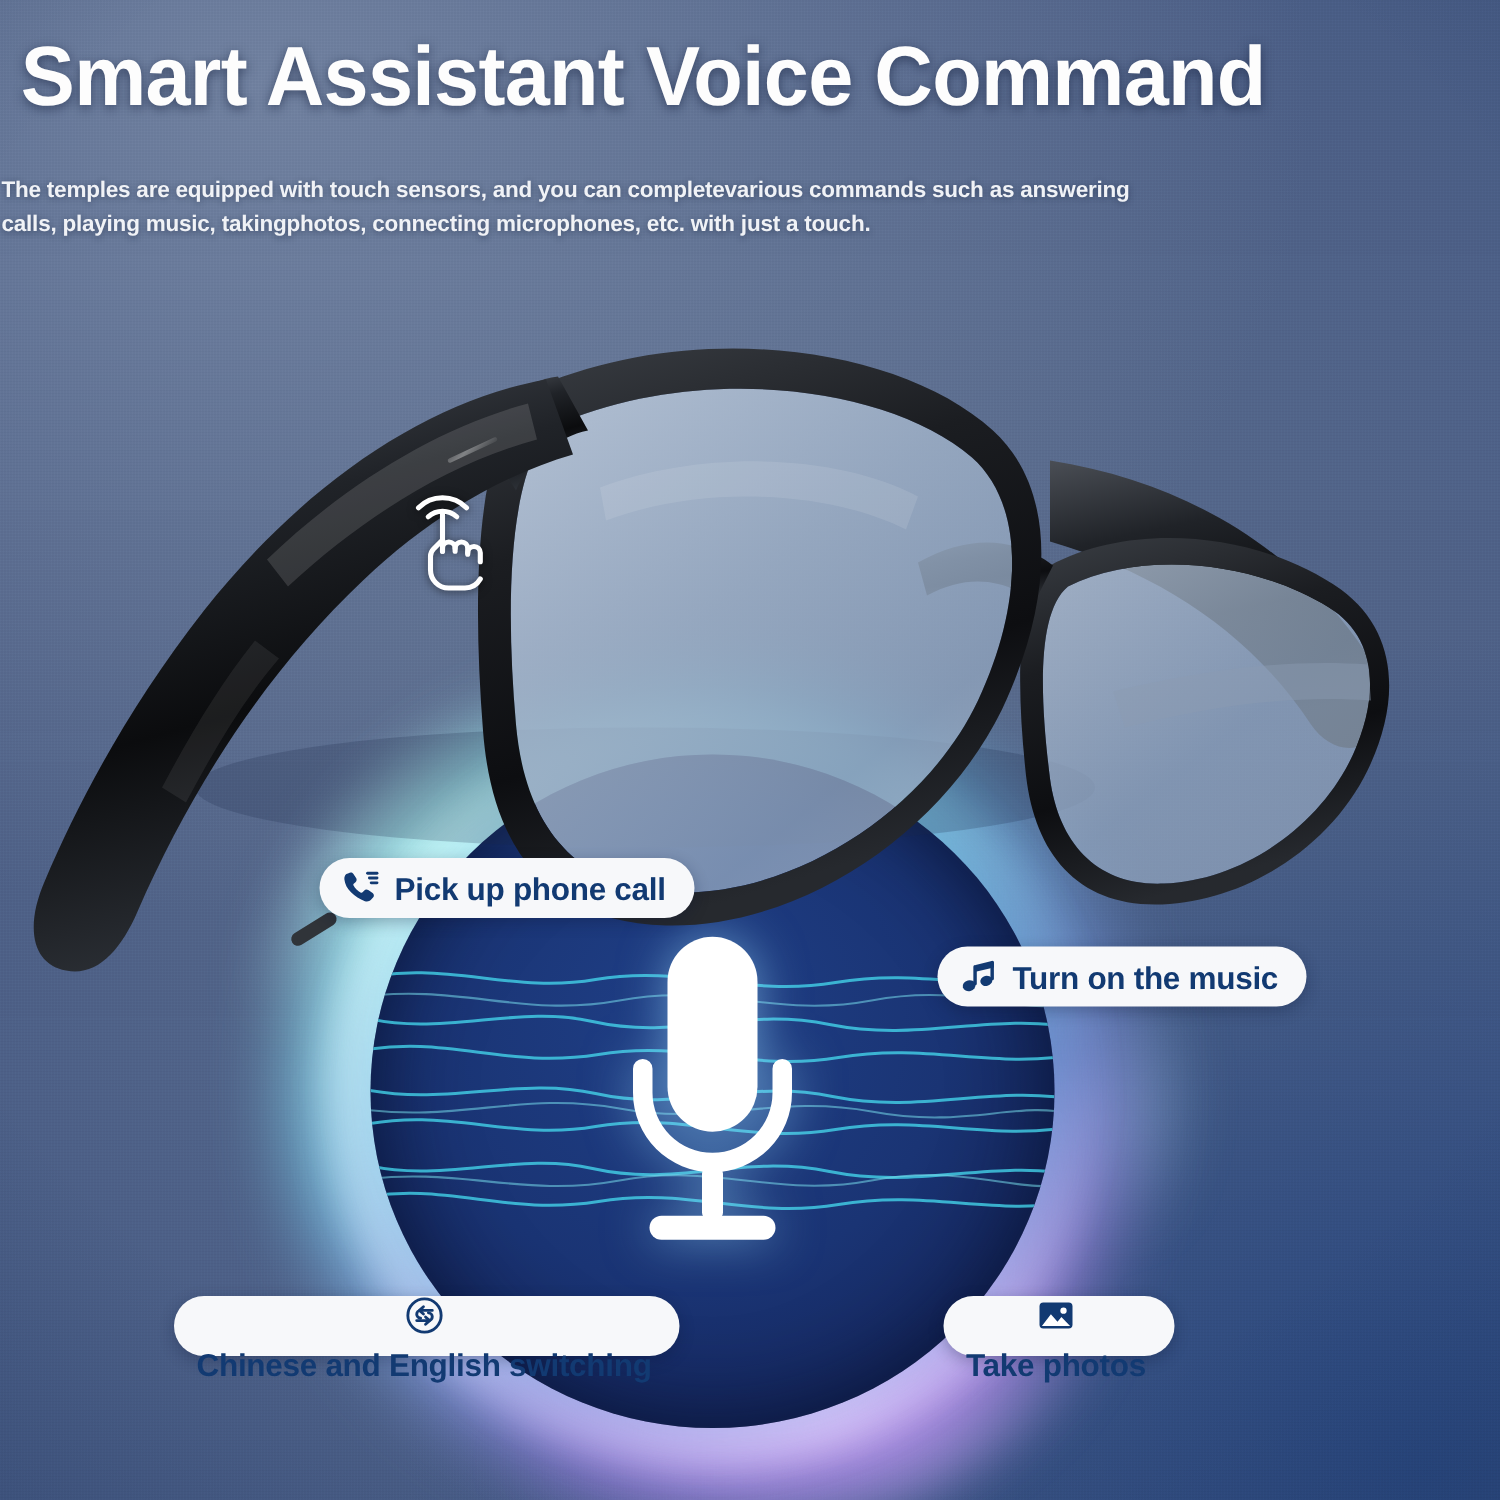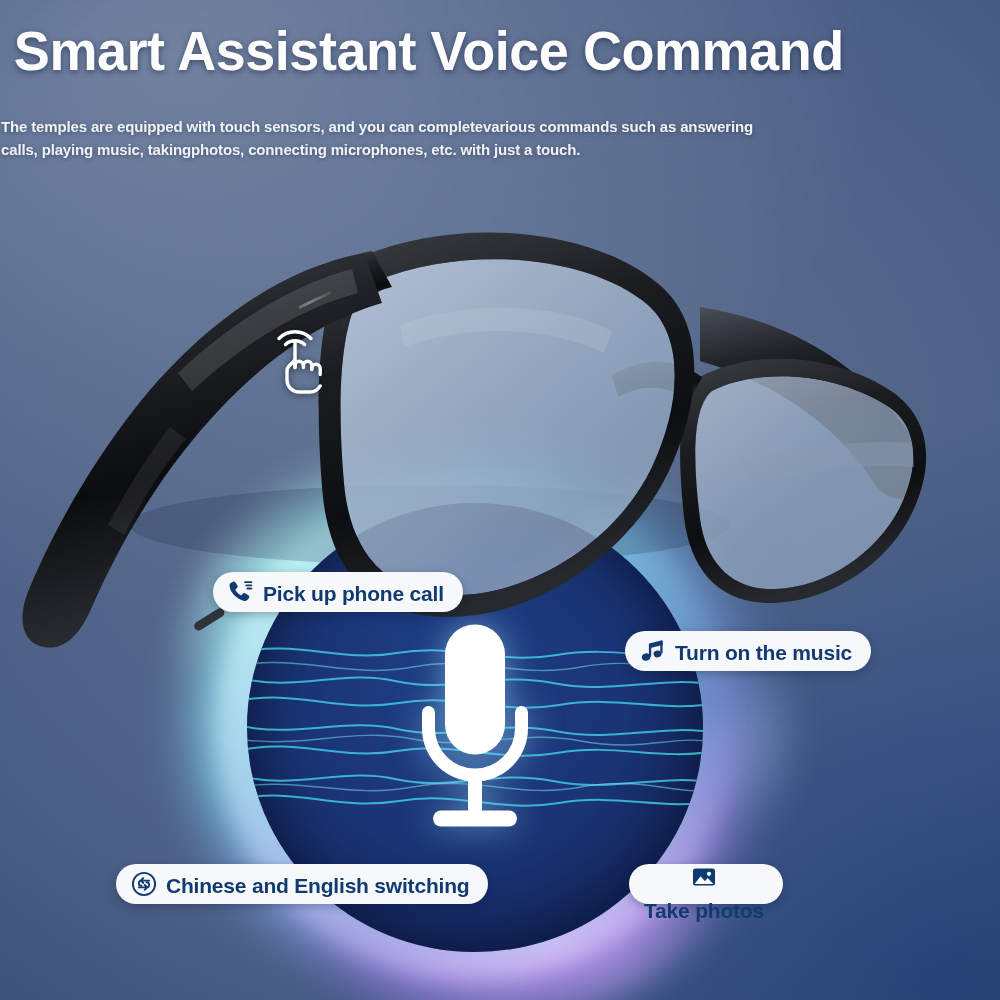--- a/index.html
+++ b/index.html
@@ -110,21 +110,21 @@
     background:#f7f8fa; color:#123a72;
     font-size:21px; font-weight:600; letter-spacing:-.2px; white-space:nowrap;
     box-shadow:0 3px 10px rgba(12,24,52,.30);
   }
   .pill .pill-label { line-height:1; position:relative; top:1px; }
   .pill .pill-ico { width:26px; height:26px; flex:0 0 26px; display:block; }
   .pill .pill-ico svg { width:100%; height:100%; display:block; }
 
   #pill-call    { left:213px; top:572px; }
   #pill-music   { left:625px; top:631px; }
-  #pill-switch  { left:116px; top:864px; }
+  #pill-switch  { left:116px; top:864px;flex-direction:column; }
   #pill-photos  { left:629px; top:864px;flex-direction:column; }
 </style>
 </head>
 <body>
 
 <div id="stage">
 
   <div id="header">
     <div id="title">Smart Assistant Voice Command</div>
     <div id="subtitle">The temples are equipped with touch sensors, and you can completevarious commands such as answering calls, playing music, takingphotos, connecting microphones, etc. with just a touch.</div>

